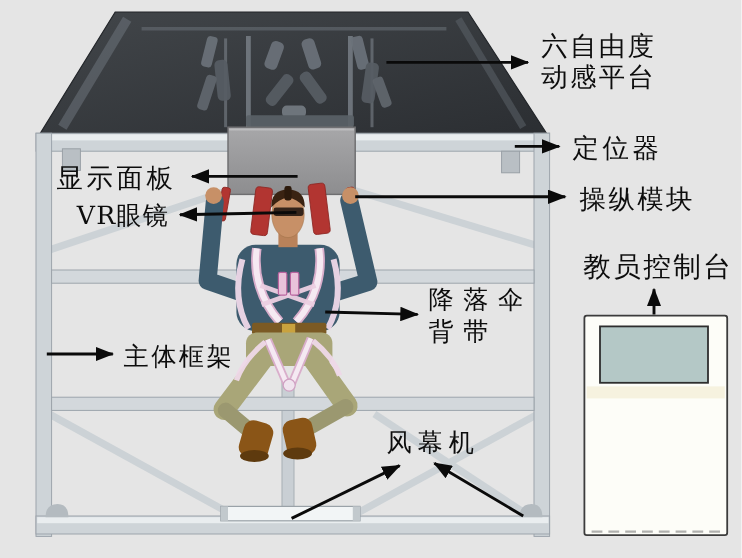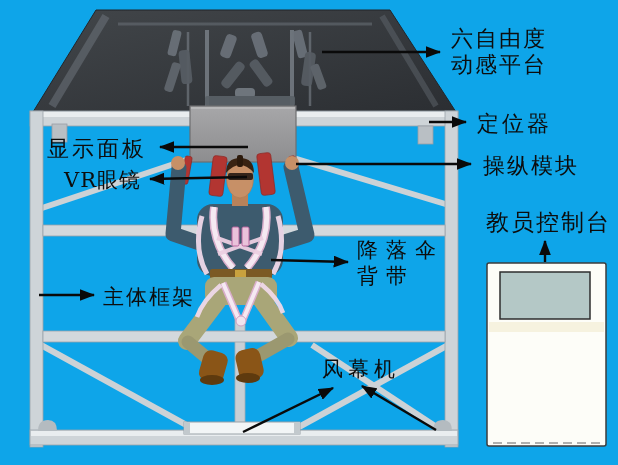--- a/index.html
+++ b/index.html
@@ -1,19 +1,19 @@
 <!DOCTYPE html>
 <html><head>
 <meta charset="utf-8">
 <style>
   html,body{margin:0;padding:0;background:#ffffff;}
   .stage{
     position:relative;
     width:618px;height:465px;
-    background:#0ea5e9;
+    background:#e5e5e5;
     font-family:"DejaVu Serif","Liberation Serif",serif;
     overflow:hidden;
   }
   svg{display:block;}
   text.lbl{
     fill:#0d0d0d;
     font-family:"DejaVu Serif","Liberation Serif",serif;
   }
 </style>
 </head>

